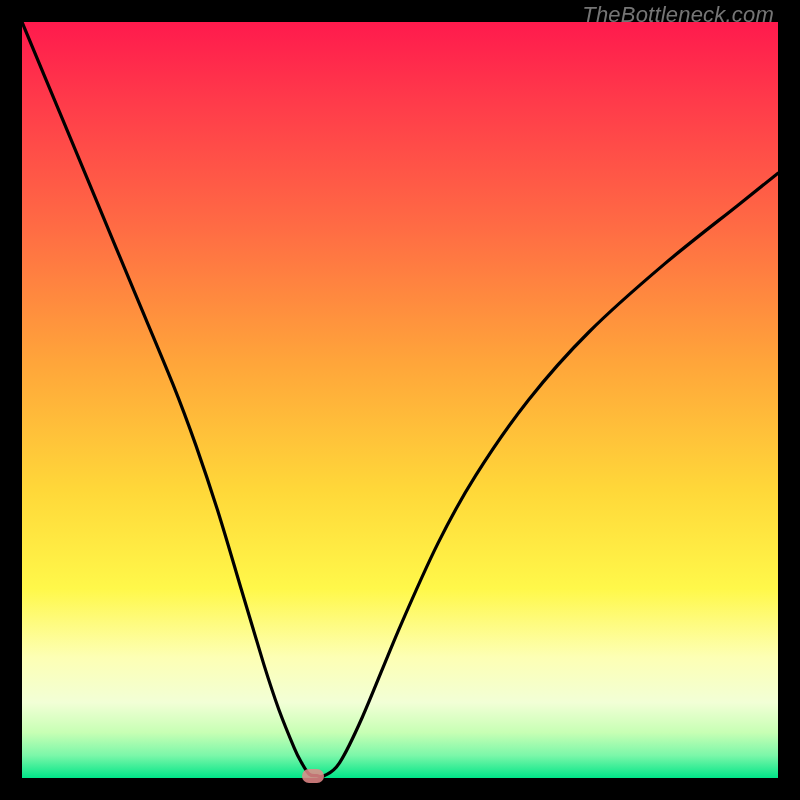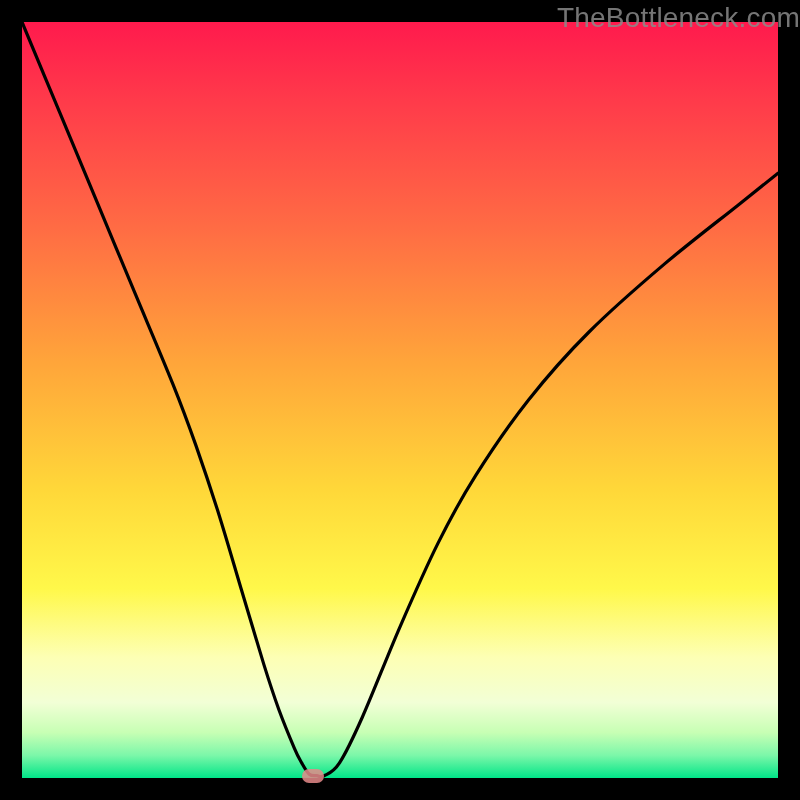--- a/index.html
+++ b/index.html
@@ -36,27 +36,28 @@
       #fdffb4 84%,
       #f2ffd6 90%,
       #c7ffb4 94%,
       #7cf7a9 97%,
       #00e588 100%
     );
   }
   .watermark {
     position: absolute;
     top: 2px;
-    right: 0;
+    right: 26px;
     color: #8a8a8a;
-    font-size: 28px;
+    font-size: 22px;
     font-weight: 500;
     letter-spacing: 0.2px;
     opacity: 0.85;
     user-select: none;
+    font-style: italic;
   }
   svg.curve {
     position: absolute;
     top: 0;
     left: 0;
   }
   .marker {
     position: absolute;
     width: 22px;
     height: 14px;

